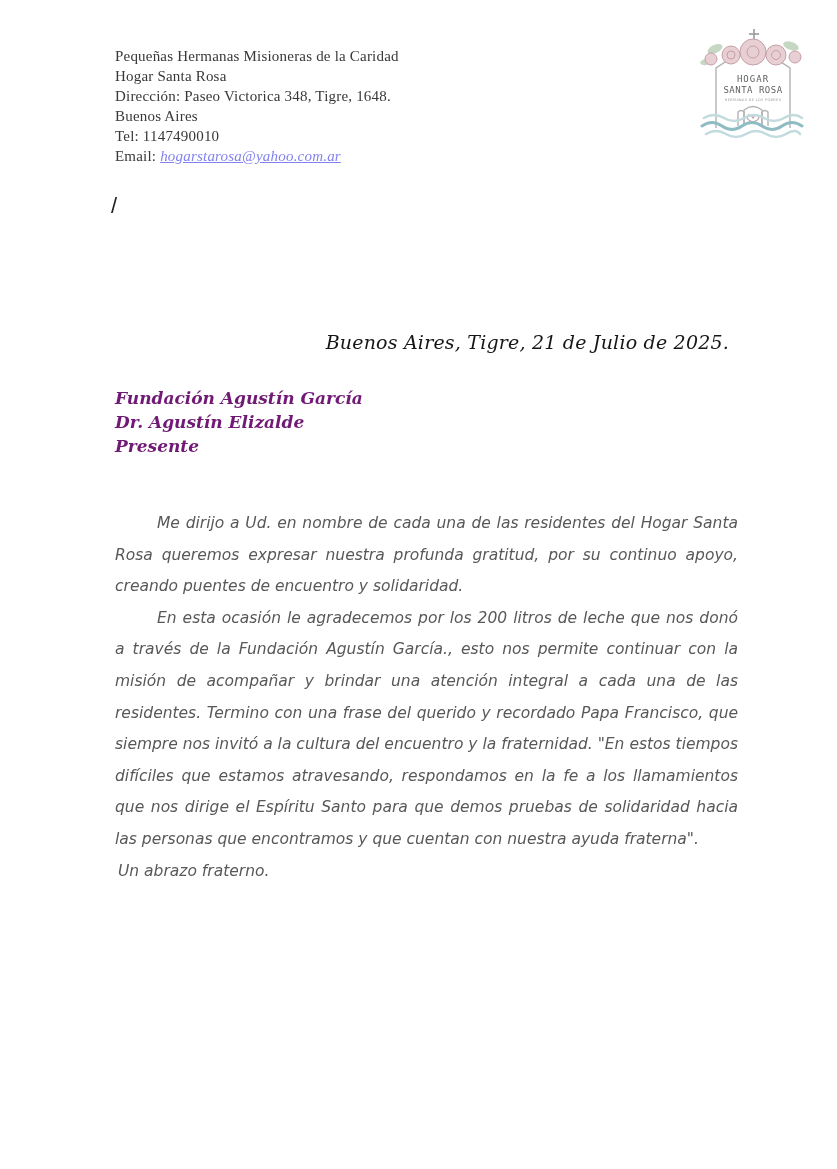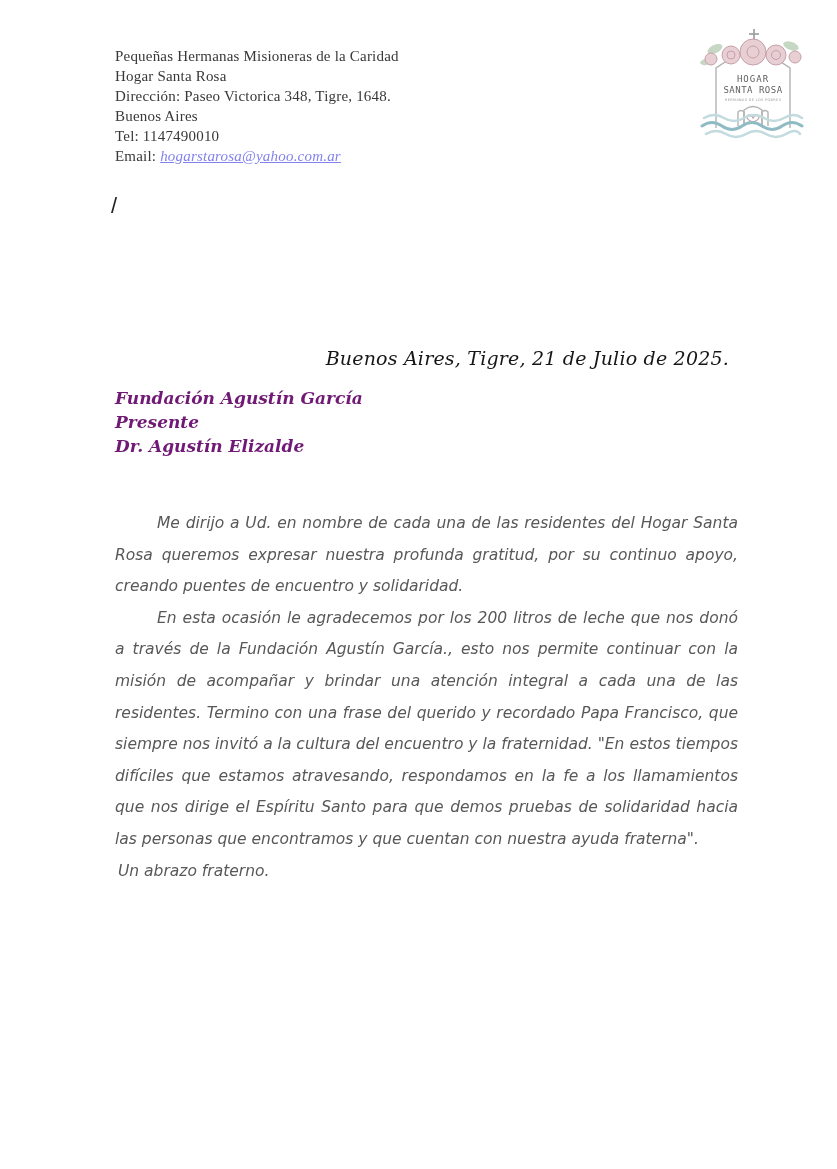--- a/index.html
+++ b/index.html
@@ -25,21 +25,21 @@
   .logo{position:absolute;left:694px;top:26px;width:118px;height:118px;}
   
   .slash{
     position:absolute;left:111px;top:193px;
     font-size:22px;color:#222;font-family:"Liberation Sans", sans-serif;
   }
   
   .date{
     position:absolute;top:331px;right:108px;
     font-family:"DejaVu Serif", serif;font-style:italic;
-    font-size:19px;color:#161616;letter-spacing:.2px;white-space:nowrap;margin-top:16px;
+    font-size:19px;color:#161616;letter-spacing:.2px;white-space:nowrap;
   }
   
   .recipient{
     position:absolute;left:115px;top:386px;
     font-family:"DejaVu Serif", serif;font-style:italic;font-weight:bold;
     font-size:17px;line-height:24px;color:#701a75;
   }
   
   .body{
     position:absolute;left:115px;top:476px;width:623px;
@@ -123,22 +123,22 @@
       <path d="M12,108 Q22,102 32,108 T52,108 T72,108 T92,108 T106,108" stroke="#c2dbde" stroke-width="2.5"></path>
     </g>
   </svg>
 
   <div class="slash">/</div>
 
   <div class="date">Buenos Aires, Tigre, 21 de Julio de 2025.</div>
 
   <div class="recipient">
     <div>Fundación Agustín García</div>
+    <div>Dr. Agustín Elizalde</div>
     <div>Presente</div>
-    <div>Dr. Agustín Elizalde</div>
   </div>
 
   <div class="body">
     <p class="indent">Me dirijo a Ud. en nombre de cada una de las residentes del Hogar Santa Rosa queremos expresar nuestra profunda gratitud, por su continuo apoyo, creando puentes de encuentro y solidaridad.</p>
     <p class="indent">En esta ocasión le agradecemos por los 200 litros de leche que nos donó a través de la Fundación Agustín García., esto nos permite continuar con la misión de acompañar y brindar una atención integral a cada una de las residentes. Termino con una frase del querido y recordado Papa Francisco, que siempre nos invitó a la cultura del encuentro y la fraternidad. "En estos tiempos difíciles que estamos atravesando, respondamos en la fe a los llamamientos que nos dirige el Espíritu Santo para que demos pruebas de solidaridad hacia las personas que encontramos y que cuentan con nuestra ayuda fraterna".</p>
     <p class="farewell">Un abrazo fraterno.</p>
     <p class="closing">Cordialmente</p>
   </div>
 
   <div class="sig-block">

